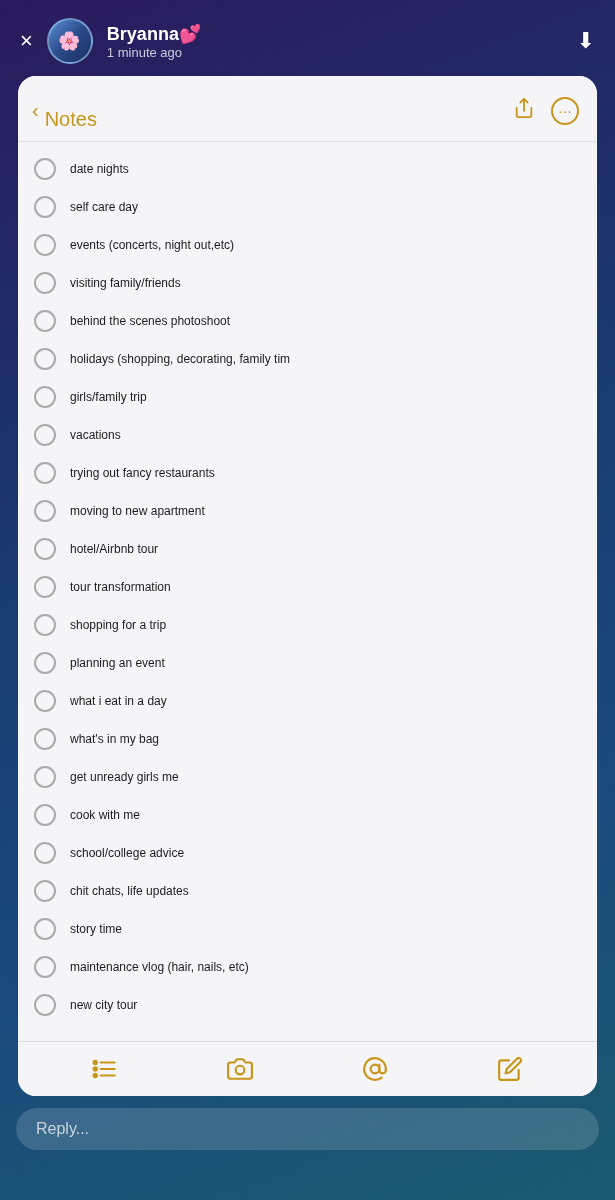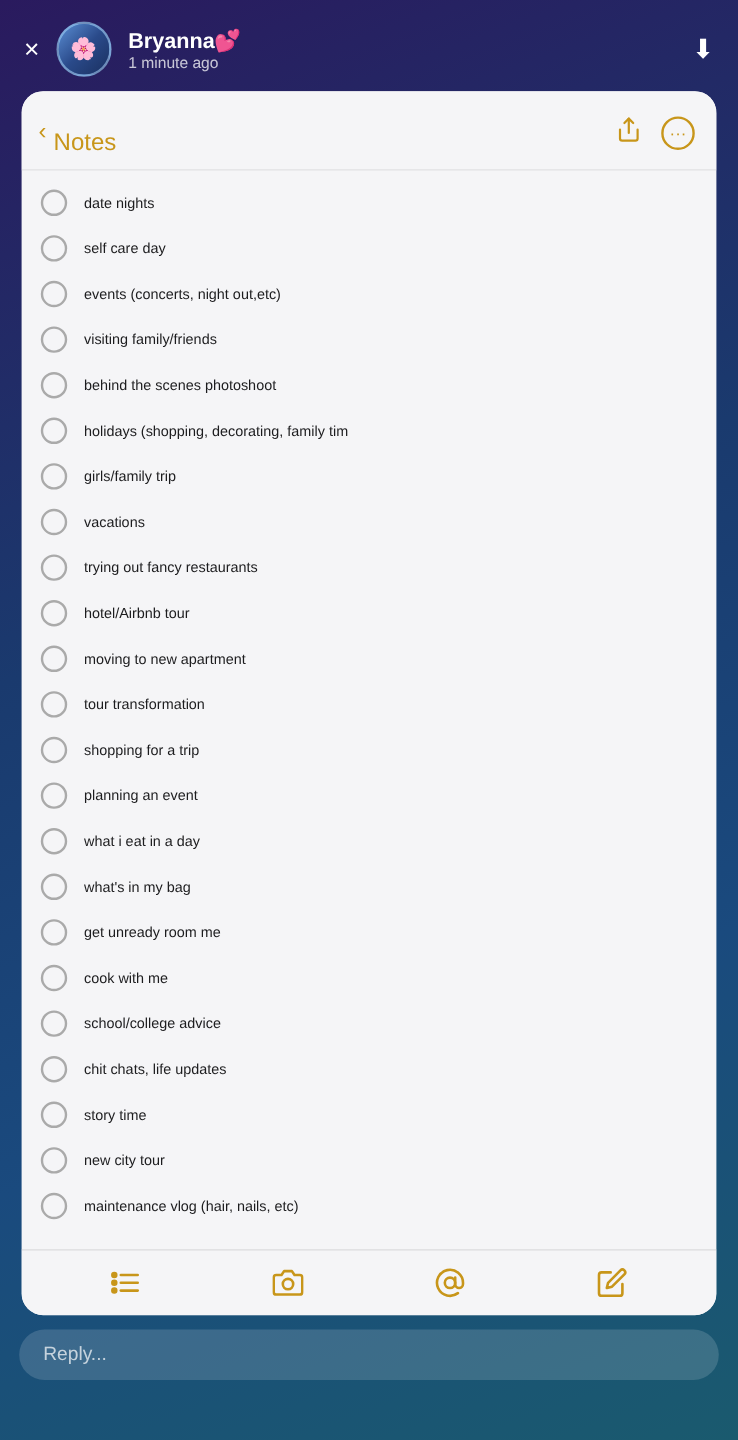--- a/index.html
+++ b/index.html
@@ -252,73 +252,73 @@
         <div class="list-item">
       <div class="checkbox"></div>
       <span class="item-text">vacations</span>
     </div>
         <div class="list-item">
       <div class="checkbox"></div>
       <span class="item-text">trying out fancy restaurants</span>
     </div>
         <div class="list-item">
       <div class="checkbox"></div>
+      <span class="item-text">moving to new apartment</span>
+    </div>
+        <div class="list-item">
+      <div class="checkbox"></div>
       <span class="item-text">hotel/Airbnb tour</span>
     </div>
         <div class="list-item">
       <div class="checkbox"></div>
-      <span class="item-text">moving to new apartment</span>
-    </div>
-        <div class="list-item">
-      <div class="checkbox"></div>
       <span class="item-text">tour transformation</span>
     </div>
         <div class="list-item">
       <div class="checkbox"></div>
       <span class="item-text">shopping for a trip</span>
     </div>
         <div class="list-item">
       <div class="checkbox"></div>
       <span class="item-text">planning an event</span>
     </div>
         <div class="list-item">
       <div class="checkbox"></div>
       <span class="item-text">what i eat in a day</span>
     </div>
         <div class="list-item">
       <div class="checkbox"></div>
       <span class="item-text">what's in my bag</span>
     </div>
         <div class="list-item">
       <div class="checkbox"></div>
-      <span class="item-text">get unready room me</span>
+      <span class="item-text">get unready girls me</span>
     </div>
         <div class="list-item">
       <div class="checkbox"></div>
       <span class="item-text">cook with me</span>
     </div>
         <div class="list-item">
       <div class="checkbox"></div>
       <span class="item-text">school/college advice</span>
     </div>
         <div class="list-item">
       <div class="checkbox"></div>
       <span class="item-text">chit chats, life updates</span>
     </div>
         <div class="list-item">
       <div class="checkbox"></div>
       <span class="item-text">story time</span>
     </div>
         <div class="list-item">
       <div class="checkbox"></div>
+      <span class="item-text">maintenance vlog (hair, nails, etc)</span>
+    </div>
+        <div class="list-item">
+      <div class="checkbox"></div>
       <span class="item-text">new city tour</span>
-    </div>
-        <div class="list-item">
-      <div class="checkbox"></div>
-      <span class="item-text">maintenance vlog (hair, nails, etc)</span>
     </div>
       </div>
   </div>
 
   <div class="note-footer">
     <span class="footer-icon">
       <svg width="26" height="26" viewBox="0 0 24 24" fill="none" stroke="#c8961a" stroke-width="2" stroke-linecap="round" stroke-linejoin="round">
         <line x1="8" y1="6" x2="21" y2="6"></line>
         <line x1="8" y1="12" x2="21" y2="12"></line>
         <line x1="8" y1="18" x2="21" y2="18"></line>

